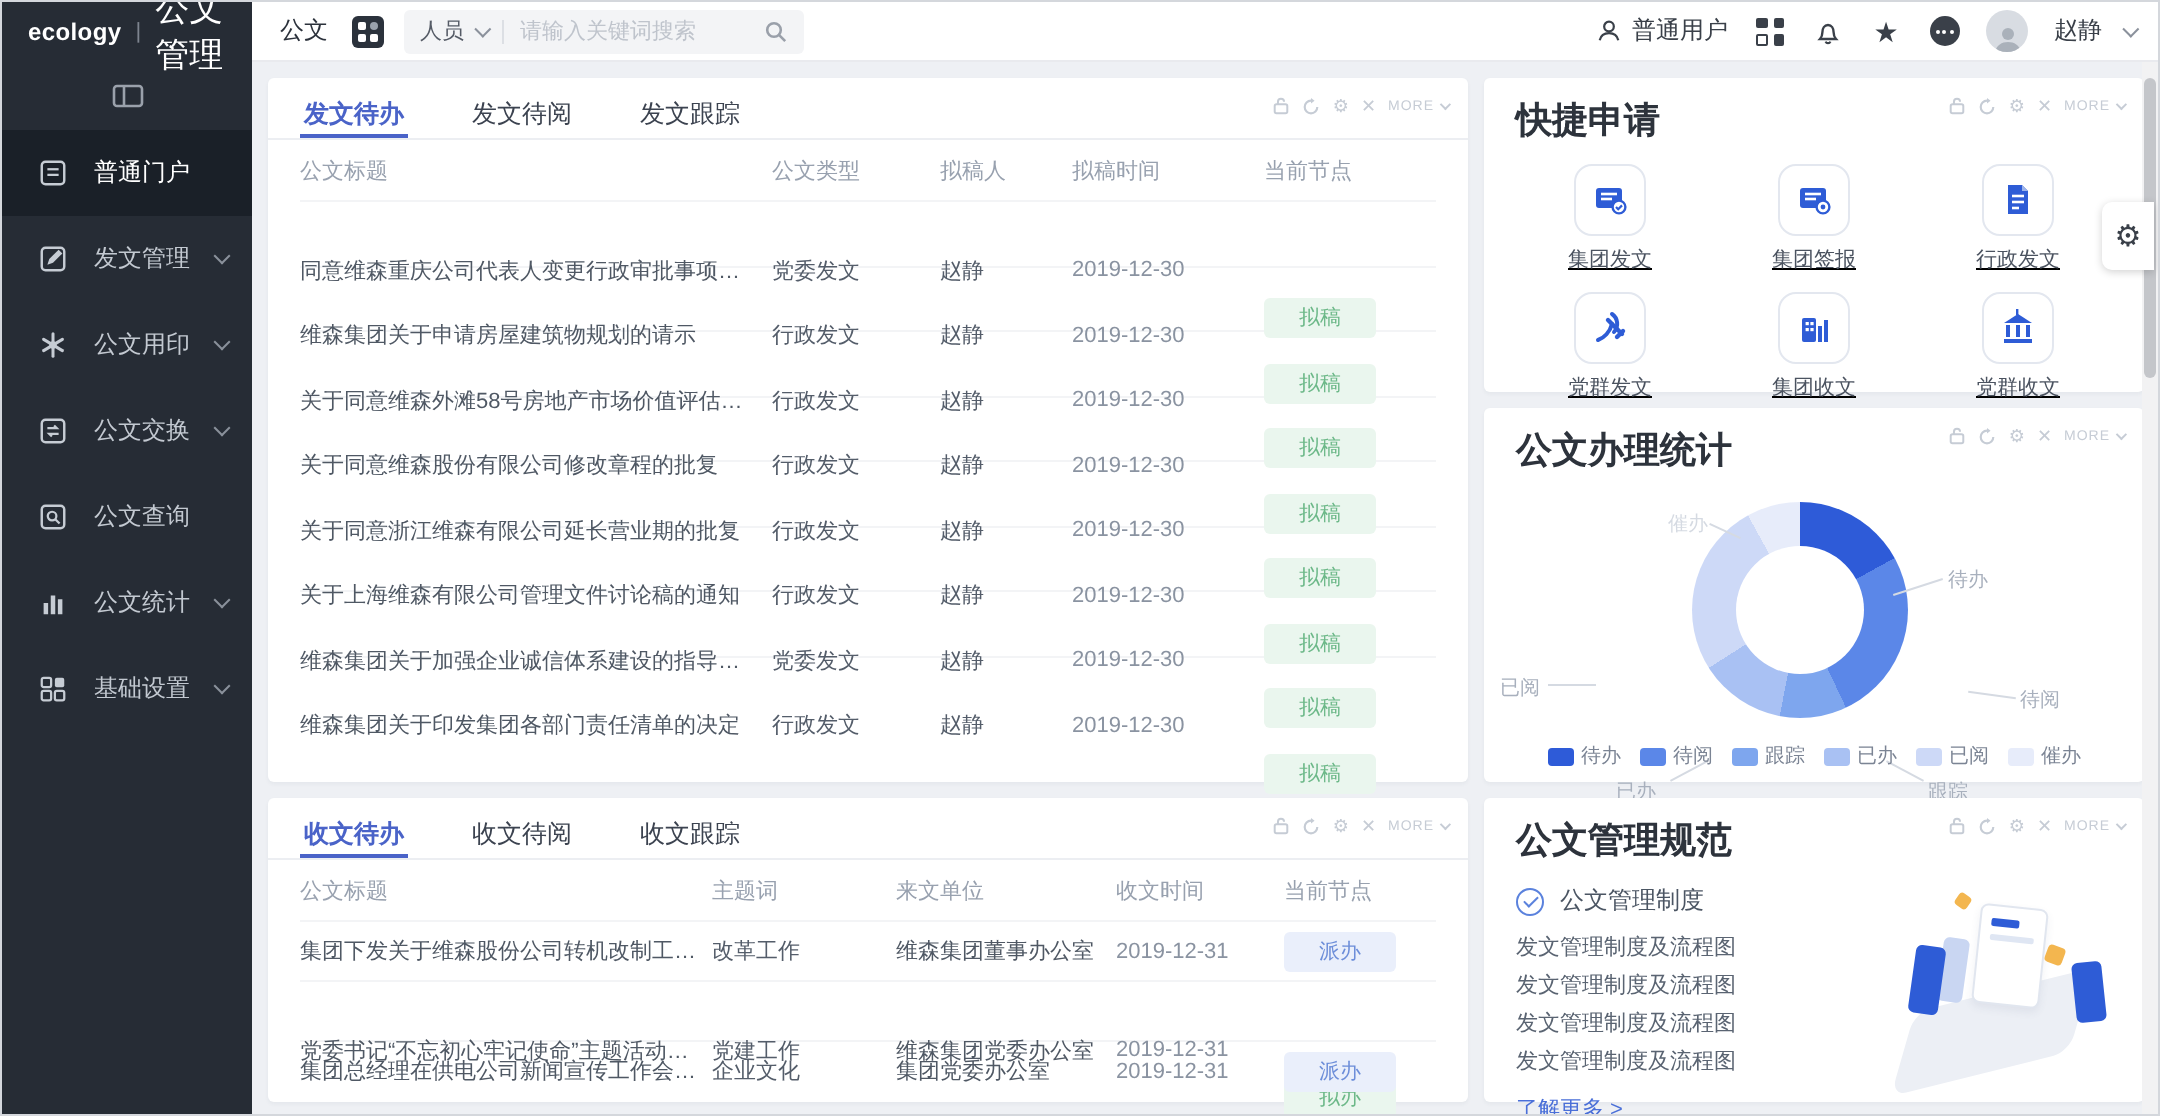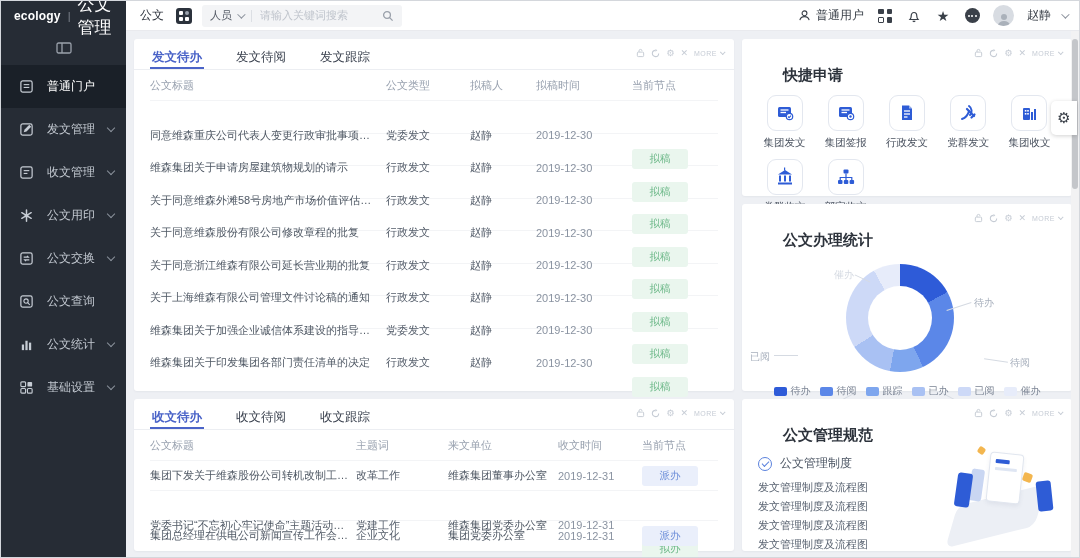--- a/index.html
+++ b/index.html
@@ -51,21 +51,21 @@
   .p-in    { left:133px; top:398px; width:600px; height:152px; }
   .p-quick { left:741px; top:38px;  width:330px; height:157px; }
   .p-stats { left:741px; top:203px; width:330px; height:187px; }
   .p-rules { left:741px; top:398px; width:330px; height:152px; }
 
   .panel-ctrls { position:absolute; right:10px; top:9px; display:flex; align-items:center; gap:6px; color:#c6ccd5; }
   .wc { font-size:9px; line-height:1; cursor:pointer; color:#c6ccd5; display:flex; align-items:center; }
   .wc-more { font-size:7px; letter-spacing:.5px; color:#c6ccd5; cursor:pointer; display:flex; align-items:center; gap:2px; }
   .wc-more .chev { border-color:#c6ccd5; width:4px; height:4px; transform:rotate(45deg) translateY(-1px); margin-left:1px; }
 
-  .ptitle { font-size:15px; font-weight:bold; color:#2d333c; padding:27px 16px 6px;margin-left:25px; }
+  .ptitle { font-size:18px; font-weight:bold; color:#2d333c; padding:9px 16px 6px; }
 
   
   .tabs { display:flex; gap:30px; padding:0 16px; border-bottom:1px solid #eceef2; }
   .tab { font-size:12.5px; color:#3c4350; padding:10px 2px 1px; cursor:pointer; border-bottom:2px solid transparent; }
   .tab.active { color:#4a63c8; font-weight:bold; border-bottom-color:#4a63c8; }
 
   
   .tbl { padding:0 16px; }
   .trow, .thead { display:grid; align-items:center; }
   .g-out { grid-template-columns:236px 84px 66px 96px 86px; }
@@ -75,21 +75,21 @@
   .p-out .trow { height:32.5px; }
   .p-in  .trow { height:30px; }
   .trow .c-title { color:#4e5providing764; white-space:nowrap; overflow:hidden; text-overflow:ellipsis; padding-right:8px; }
   .c-title { white-space:nowrap; overflow:hidden; text-overflow:ellipsis; padding-right:8px; color:#4f5864; }
   .c-time { color:#8a93a1; }
   .badge { display:inline-block; min-width:56px; text-align:center; padding:3px 8px; border-radius:3px; font-size:10.5px; }
   .badge.green { background:#eaf6ee; color:#6cb888;margin-top:48px; }
   .badge.blue  { background:#eaeffb; color:#6d8ed9; }
 
   
-  .quick-grid { display:grid; grid-template-columns:repeat(5,1fr); row-gap:9px; padding:4px 12px 0; }
+  .quick-grid { display:grid; grid-template-columns:repeat(3,1fr); row-gap:9px; padding:4px 12px 0;text-decoration:underline; }
   .quick-item { display:flex; flex-direction:column; align-items:center; cursor:pointer; }
   .quick-ic { width:36px; height:36px; border:1px solid #e3e7ef; border-radius:9px; display:flex; align-items:center; justify-content:center; }
   .quick-label { font-size:10.5px; color:#4b5360; margin-top:5px; }
 
   
   .chart-wrap { position:relative; height:150px; }
   .donut { position:absolute; left:104px; top:8px; width:108px; height:108px; border-radius:50%; }
   .donut .hole { position:absolute; left:22px; top:22px; width:64px; height:64px; background:#fff; border-radius:50%; }
   .callout { position:absolute; font-size:10px; color:#a8b0bd; white-space:nowrap; }
   .lead { position:absolute; border-top:1px solid #d5dae2; }
@@ -212,29 +212,20 @@
         <div class="side-item">
           <span class="s-ic"><svg width="15" height="15" viewBox="0 0 16 16">
               <rect x="2" y="2" width="12" height="12" rx="2" fill="none" stroke="#c6ccd4" stroke-width="1.3"></rect>
               <path d="M5 11l1-3 5-5 2 2-5 5z" fill="#c6ccd4"></path>
             </svg></span>
           <span class="s-label">发文管理</span>
           <span class="s-arrow"></span>
         </div>
         <div class="side-item">
           <span class="s-ic"><svg width="15" height="15" viewBox="0 0 16 16">
-              <rect x="2" y="2" width="12" height="12" rx="2" fill="none" stroke="#c6ccd4" stroke-width="1.3"></rect>
-              <line x1="5" y1="6" x2="11" y2="6" stroke="#c6ccd4" stroke-width="1.2"></line>
-              <line x1="5" y1="9" x2="9" y2="9" stroke="#c6ccd4" stroke-width="1.2"></line>
-            </svg></span>
-          <span class="s-label">收文管理</span>
-          <span class="s-arrow"></span>
-        </div>
-        <div class="side-item">
-          <span class="s-ic"><svg width="15" height="15" viewBox="0 0 16 16">
               <g stroke="#c6ccd4" stroke-width="1.6" stroke-linecap="round">
                 <line x1="8" y1="2" x2="8" y2="14"></line>
                 <line x1="3" y1="5" x2="13" y2="11"></line>
                 <line x1="13" y1="5" x2="3" y2="11"></line>
               </g>
               <circle cx="8" cy="8" r="2" fill="#c6ccd4"></circle>
             </svg></span>
           <span class="s-label">公文用印</span>
           <span class="s-arrow"></span>
         </div>

